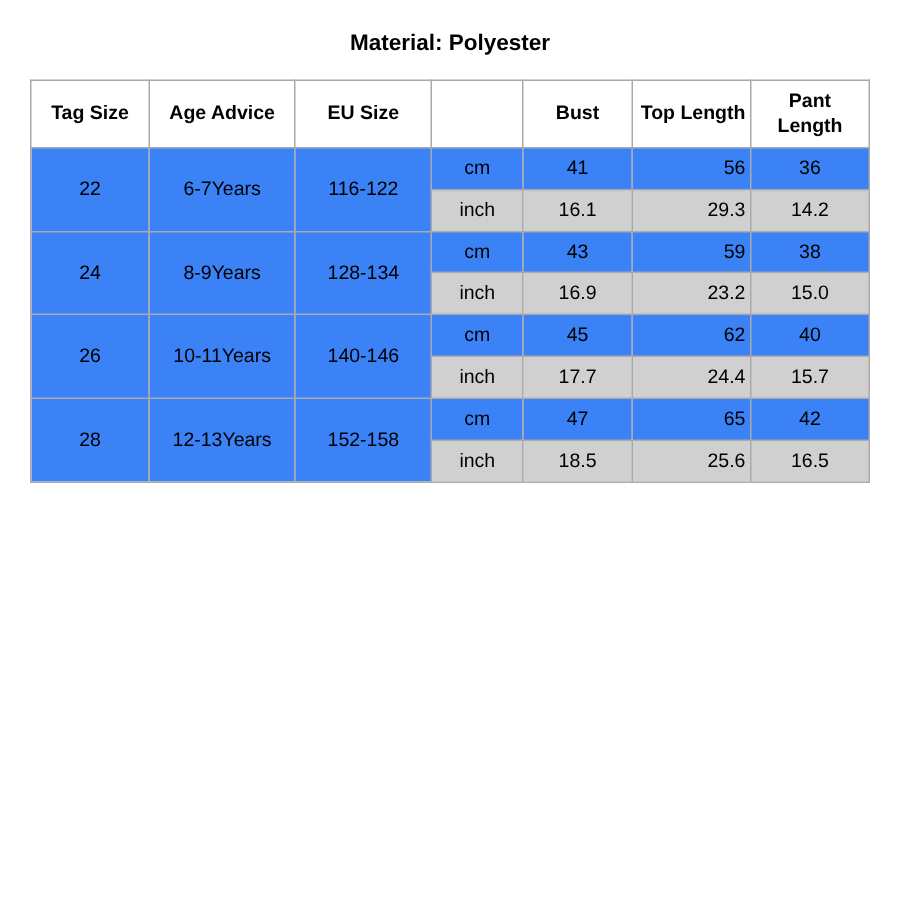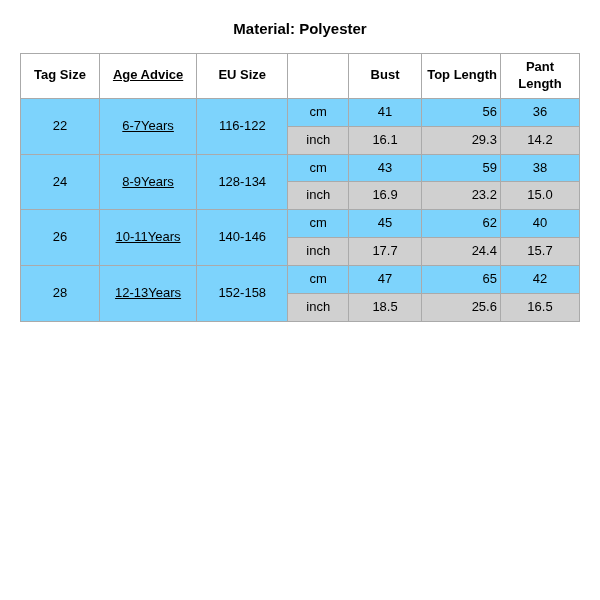--- a/index.html
+++ b/index.html
@@ -34,27 +34,27 @@
       line-height: 1.3;
     }
     thead th {
       font-weight: bold;
       background: #fff;
     }
     .shaded {
       background-color: #d0d0d0;
     }
     .col-tag { width: 13%; }
-    .col-age { width: 16%; text-decoration: underline; }
+    .col-age { width: 16%; }
     .col-eu  { width: 15%; }
     .col-unit{ width: 10%; }
     .col-bust{ width: 12%; }
     .col-top { width: 13%; text-align: right; }
     .col-pant{ width: 13%; }
-    tr.cm-row td { background: #7dd3fc; }
+    tr.cm-row td { background: #3b82f6; }
     tr.inch-row td.shaded { background-color: #d0d0d0; }
     tr.inch-row td { background-color: #d0d0d0; margin-left: 31px; }
     .tag-cell {
       vertical-align: middle;
     }
   </style>
 </head>
 <body>
 
 <div class="title">Material: Polyester</div>

